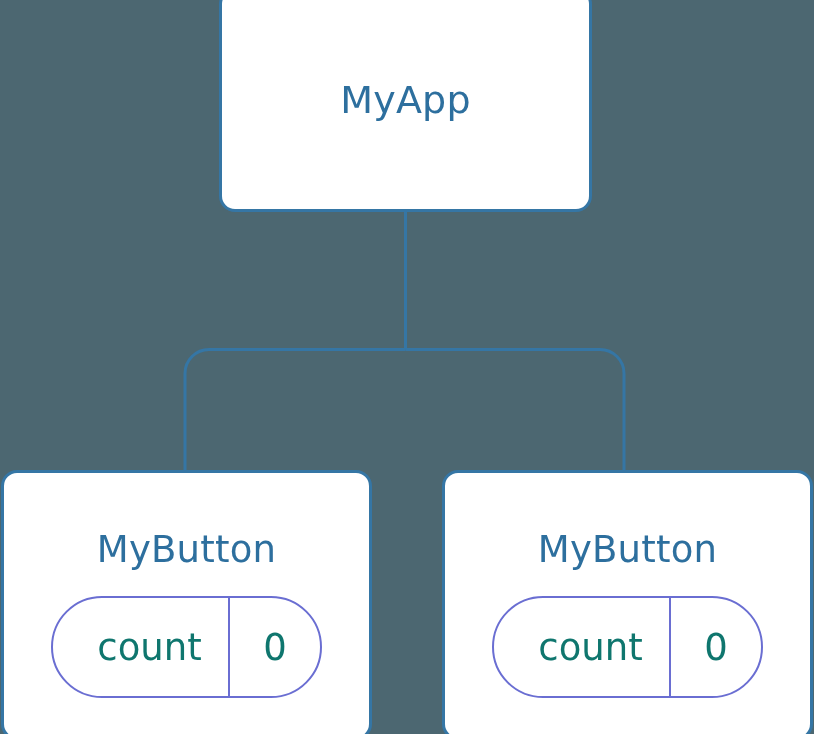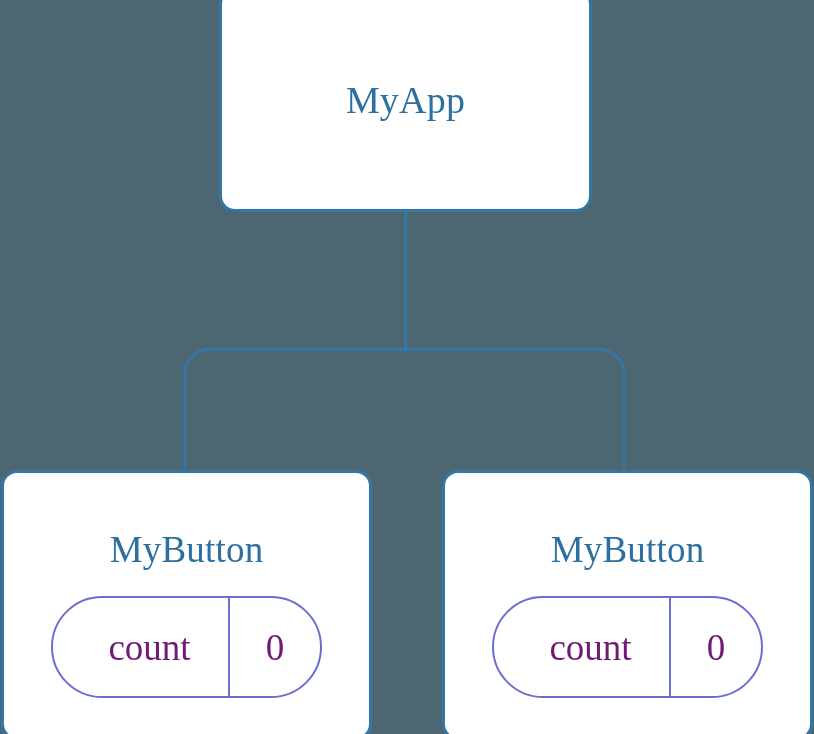--- a/index.html
+++ b/index.html
@@ -12,21 +12,20 @@
     background: #4c6771;
     font-family: "DejaVu Sans", "Liberation Sans", sans-serif;
     overflow: hidden;
   }
 
   #canvas {
     position: relative;
     width: 814px;
     height: 734px;
     overflow: hidden;
-    font-family: Liberation Serif, serif;
   }
 
   
   #connectors {
     position: absolute;
     left: 0;
     top: 0;
     width: 814px;
     height: 734px;
     z-index: 1;
@@ -89,21 +88,21 @@
     box-sizing: border-box;
     overflow: hidden;
     background: #ffffff;
   }
 
   .state-key,
   .state-value {
     display: flex;
     align-items: center;
     justify-content: center;
-    color: #701a75;
+    color: #0f766e;
     font-size: 37px;
     line-height: 1;
     white-space: nowrap;
     box-sizing: border-box;
   }
 
   .state-key {
     width: 175px;
     padding-left: 18px;
   }

